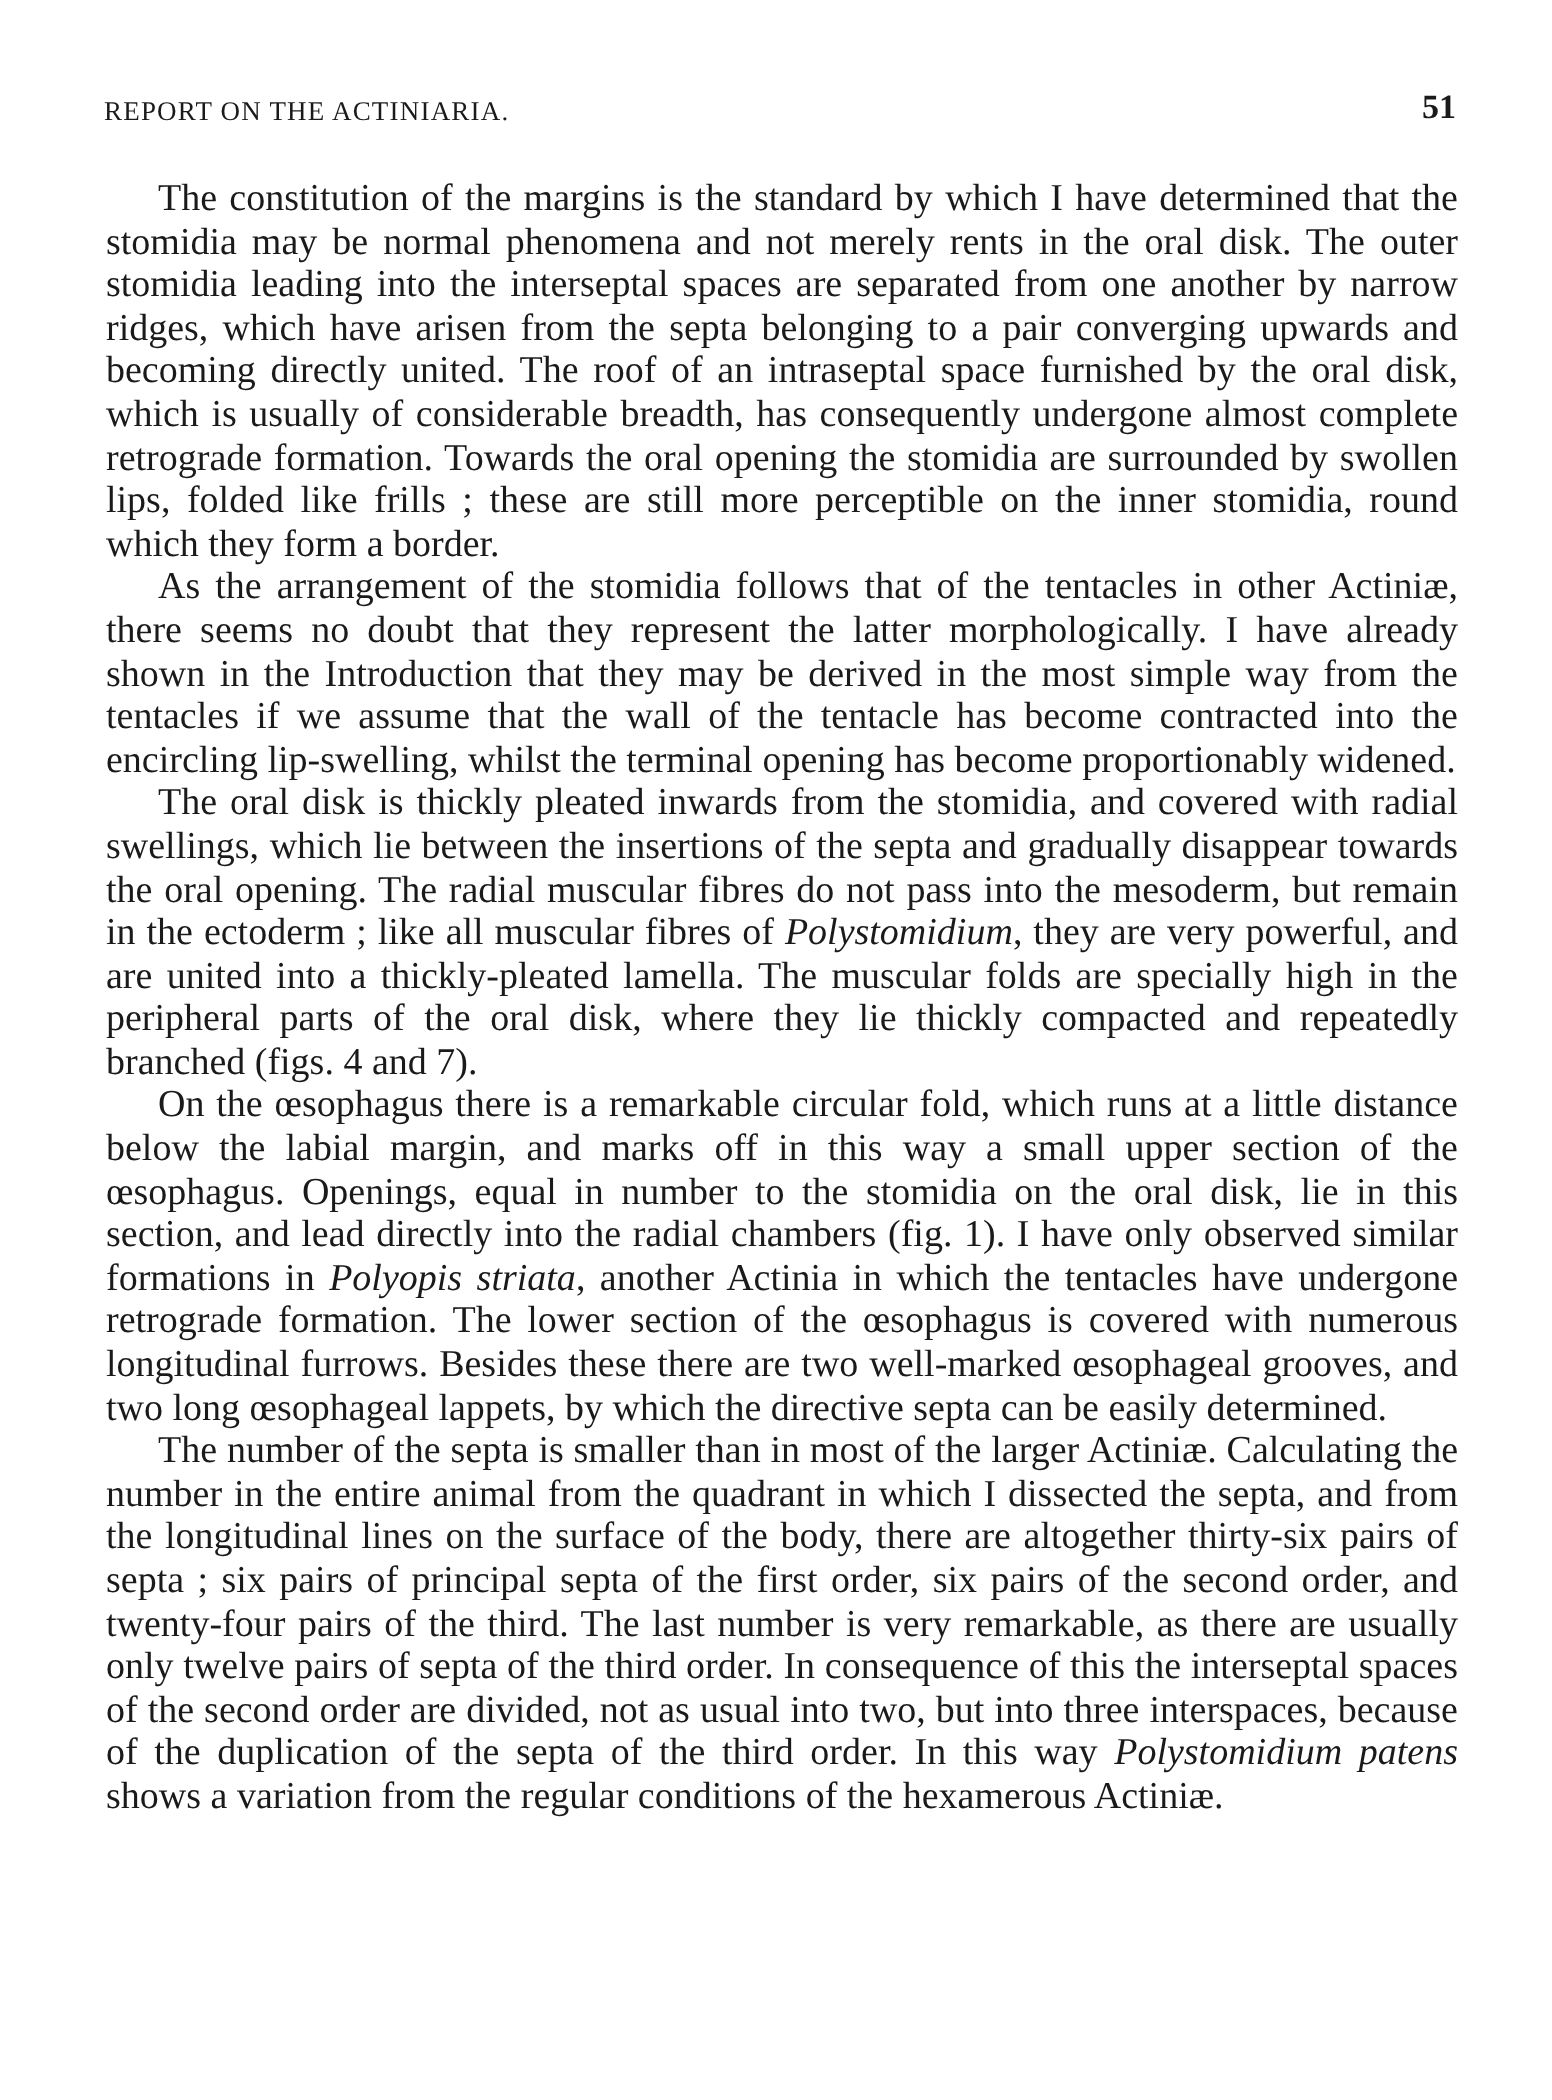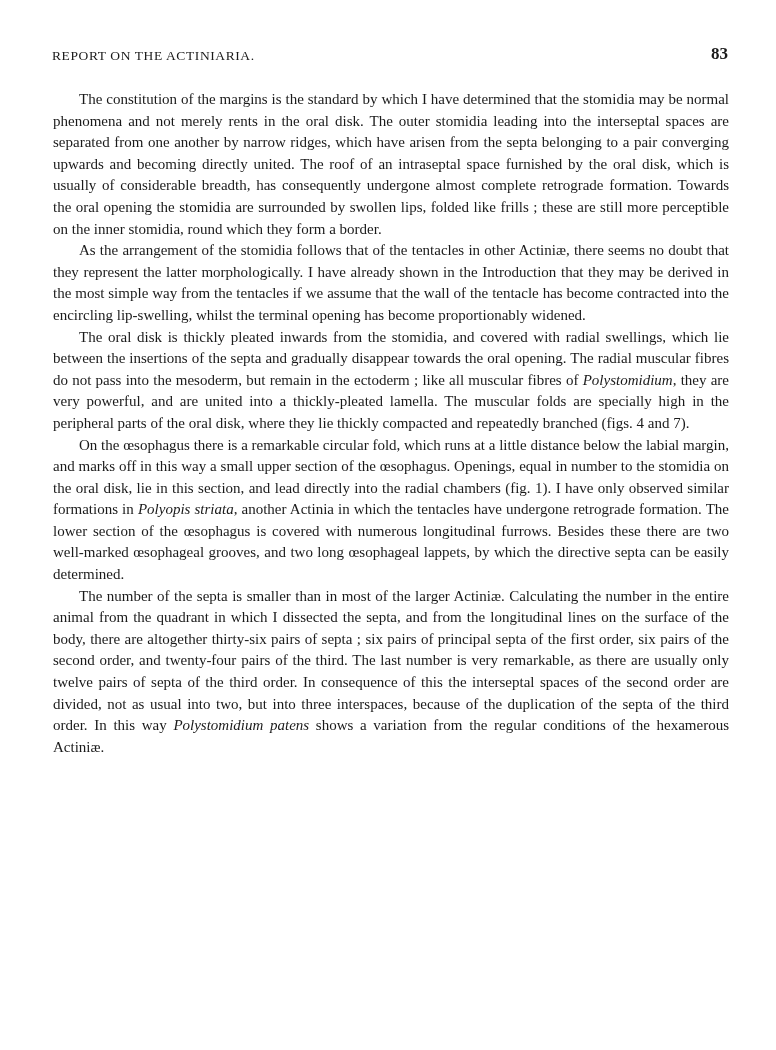--- a/index.html
+++ b/index.html
@@ -3,30 +3,30 @@
 <meta charset="utf-8">
 <style>
   html, body { margin: 0; padding: 0; background: #ffffff; }
   body { width: 776px; height: 1050px; position: relative; overflow: hidden;
          font-family: "Liberation Serif", "DejaVu Serif", serif; color: #1a1a1a; }
   .header { position: absolute; top: 44px; left: 52px; width: 676px; height: 26px; }
   .running-title { position: absolute; left: 0; right: 0; top: 4px; text-align: left;
                    font-size: 13.5px; letter-spacing: 0.6px; }
   .page-number { position: absolute; right: 0; top: 0; font-size: 17px; font-weight: bold; }
   .body { position: absolute; top: 89px; left: 53px; width: 676px; }
-  .para { margin: 0; font-size: 15px; line-height: 21.6px; text-align: justify;
+  .para { margin: 0; font-size: 19px; line-height: 21.6px; text-align: justify;
           text-indent: 26px; }
   .seg-italic { font-style: italic; margin-top: 16px; }
 </style>
 </head>
 <body>
 
 <div class="header">
   <div class="running-title">REPORT ON THE ACTINIARIA.</div>
-  <div class="page-number">83</div>
+  <div class="page-number">51</div>
 </div>
 
 <div class="body">
   <p class="para">
     <span>The constitution of the margins is the standard by which I have determined that the stomidia may be normal phenomena and not merely rents in the oral disk.  The outer stomidia leading into the interseptal spaces are separated from one another by narrow ridges, which have arisen from the septa belonging to a pair converging upwards and becoming directly united.  The roof of an intraseptal space furnished by the oral disk, which is usually of considerable breadth, has consequently undergone almost complete retrograde formation.  Towards the oral opening the stomidia are surrounded by swollen lips, folded like frills ; these are still more perceptible on the inner stomidia, round which they form a border.</span>
   </p>
   <p class="para">
     <span>As the arrangement of the stomidia follows that of the tentacles in other Actiniæ, there seems no doubt that they represent the latter morphologically.  I have already shown in the Introduction that they may be derived in the most simple way from the tentacles if we assume that the wall of the tentacle has become contracted into the encircling lip-swelling, whilst the terminal opening has become proportionably widened.</span>
   </p>
   <p class="para">

